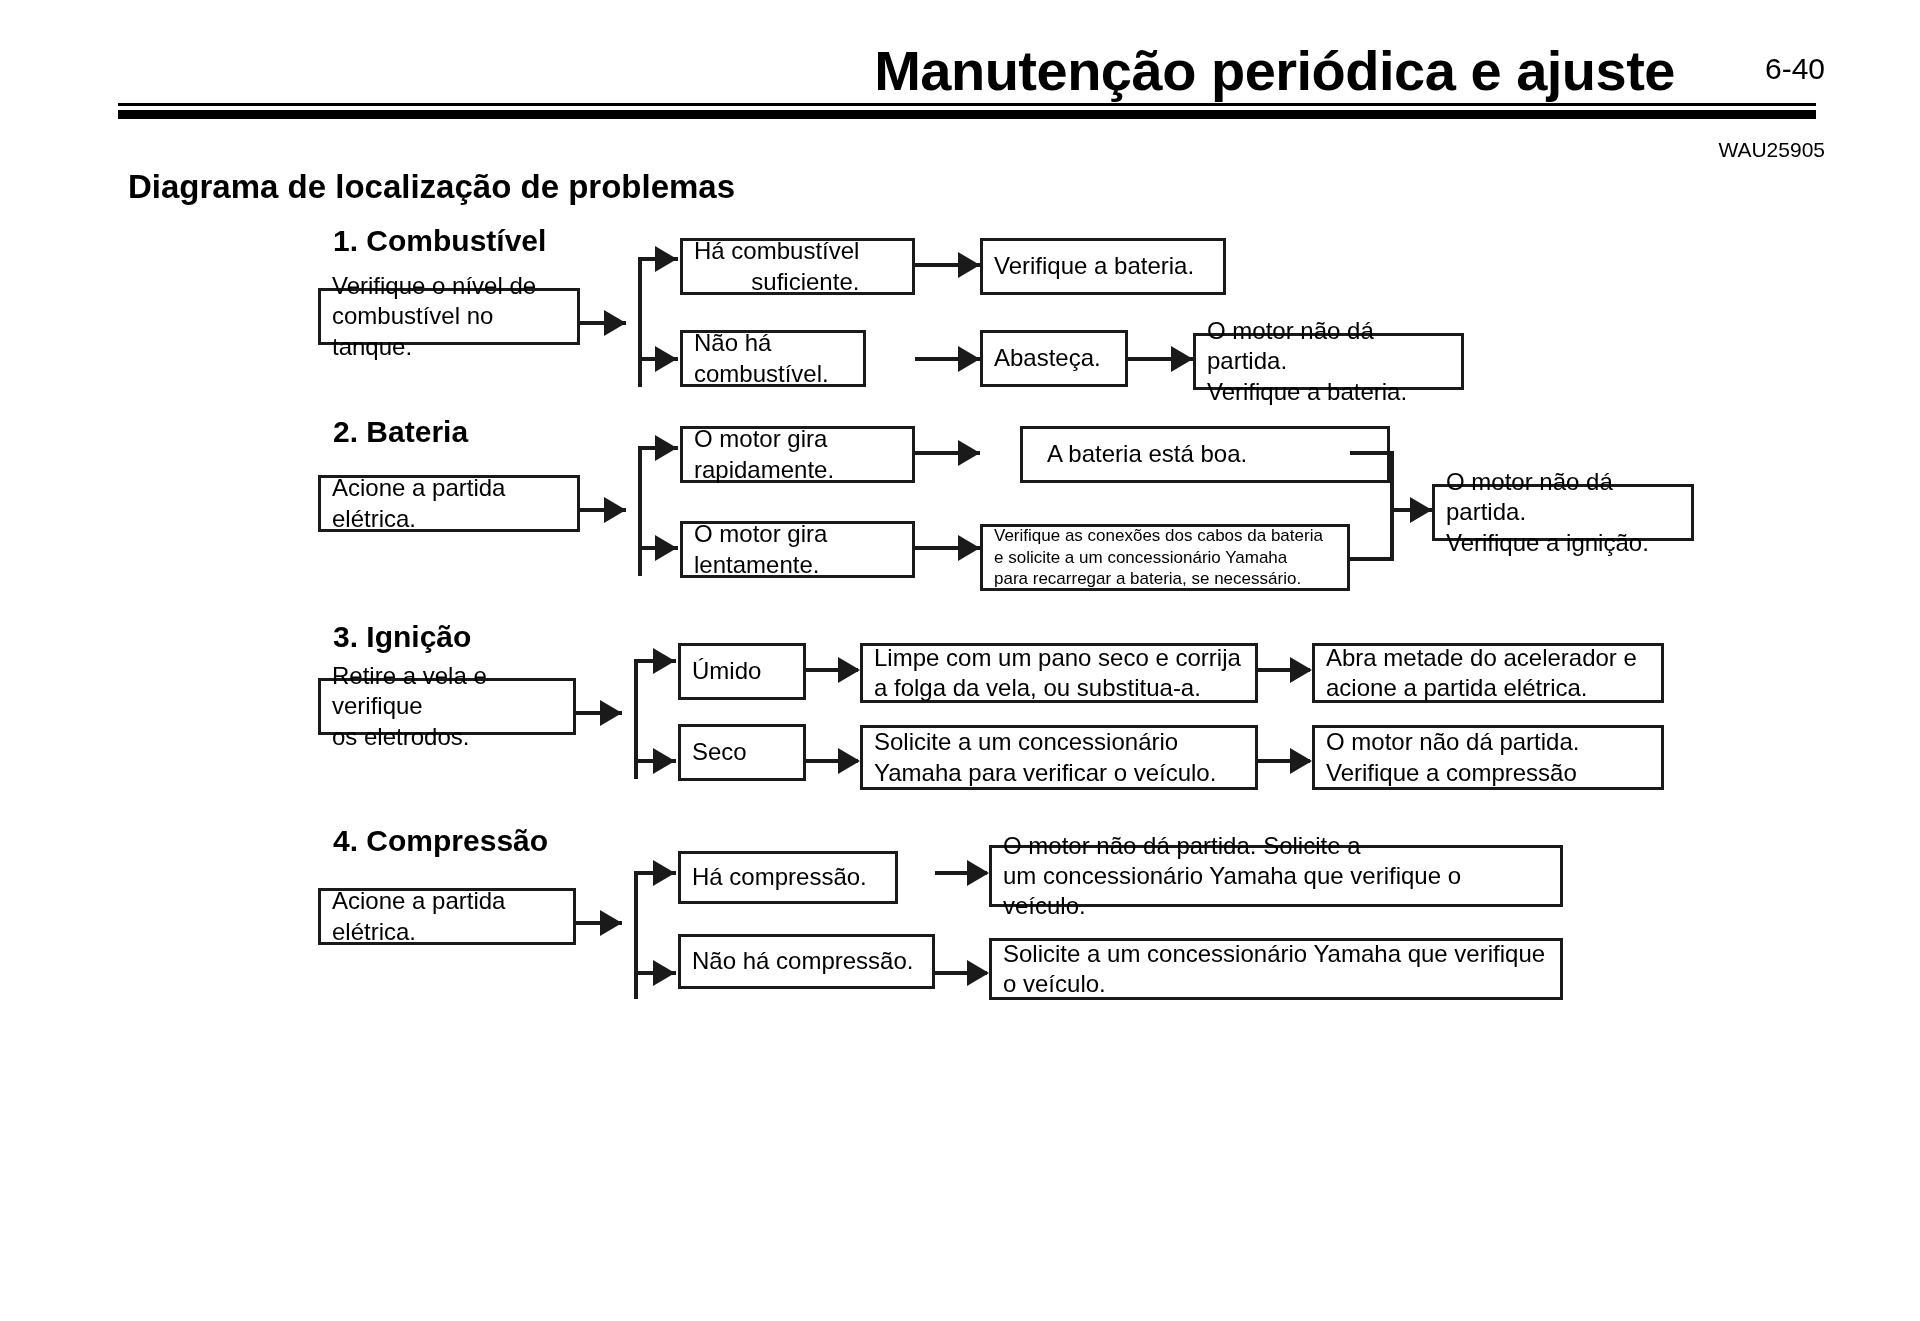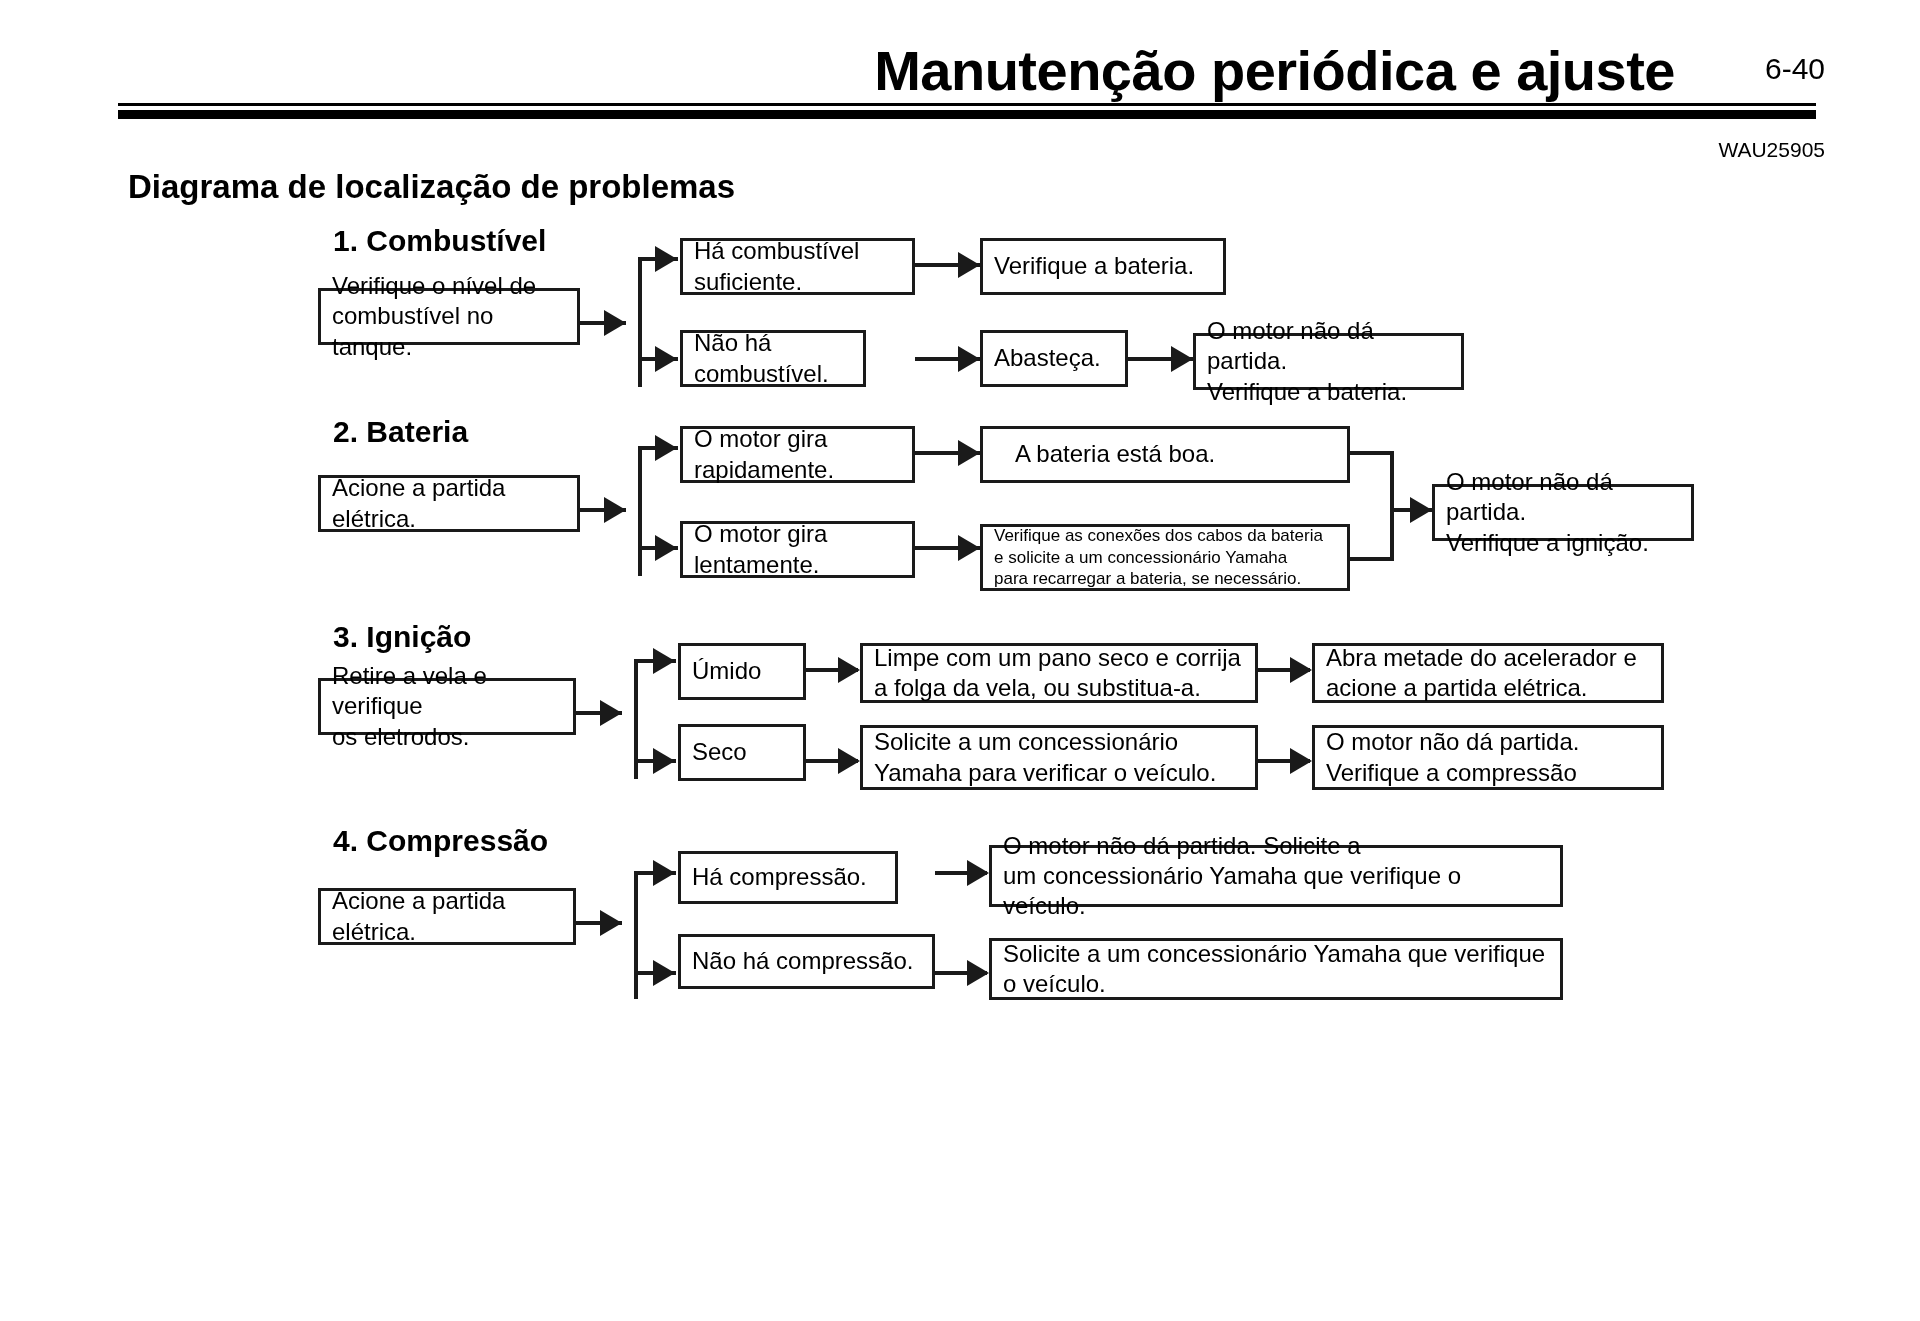--- a/index.html
+++ b/index.html
@@ -104,21 +104,22 @@
     font-size: 24px;
     line-height: 1.26;
     white-space: pre-line;
     color: #000;
   }
   .node.small .txt {
     font-size: 17px;
     line-height: 1.28;
   }
   .node.pad-extra {
-    padding-left: 32px;
+    padding-left: 24px;
+    margin-left: 40px;
   }
 
   
   .hline, .vline {
     position: absolute;
     background: #1a1a1a;
   }
   .hline { height: 4px; }
   .vline { width: 4px; }
 
@@ -153,21 +154,21 @@
   </div>
 
   <div class="hline" style="left:580px; top:321px; width:46px;"></div>
   <div class="arrow" style="left:604px; top:310px;"></div>
   <div class="vline" style="left:638px; top:257px; height:130px;"></div>
   <div class="hline" style="left:638px; top:257px; width:40px;"></div>
   <div class="arrow" style="left:655px; top:246px;"></div>
   <div class="hline" style="left:638px; top:357px; width:40px;"></div>
   <div class="arrow" style="left:655px; top:346px;"></div>
 
-  <div class="node" style="left:680px; top:238px; width:235px; height:57px;">
+  <div class="node" style="left:680px; top:238px; width:235px; height:57px;text-align:right;">
     <span class="txt">Há combustível
 suficiente.</span>
   </div>
   <div class="node" style="left:680px; top:330px; width:186px; height:57px;">
     <span class="txt">Não há
 combustível.</span>
   </div>
 
   <div class="hline" style="left:915px; top:263px; width:65px;"></div>
   <div class="arrow" style="left:958px; top:252px;"></div>

